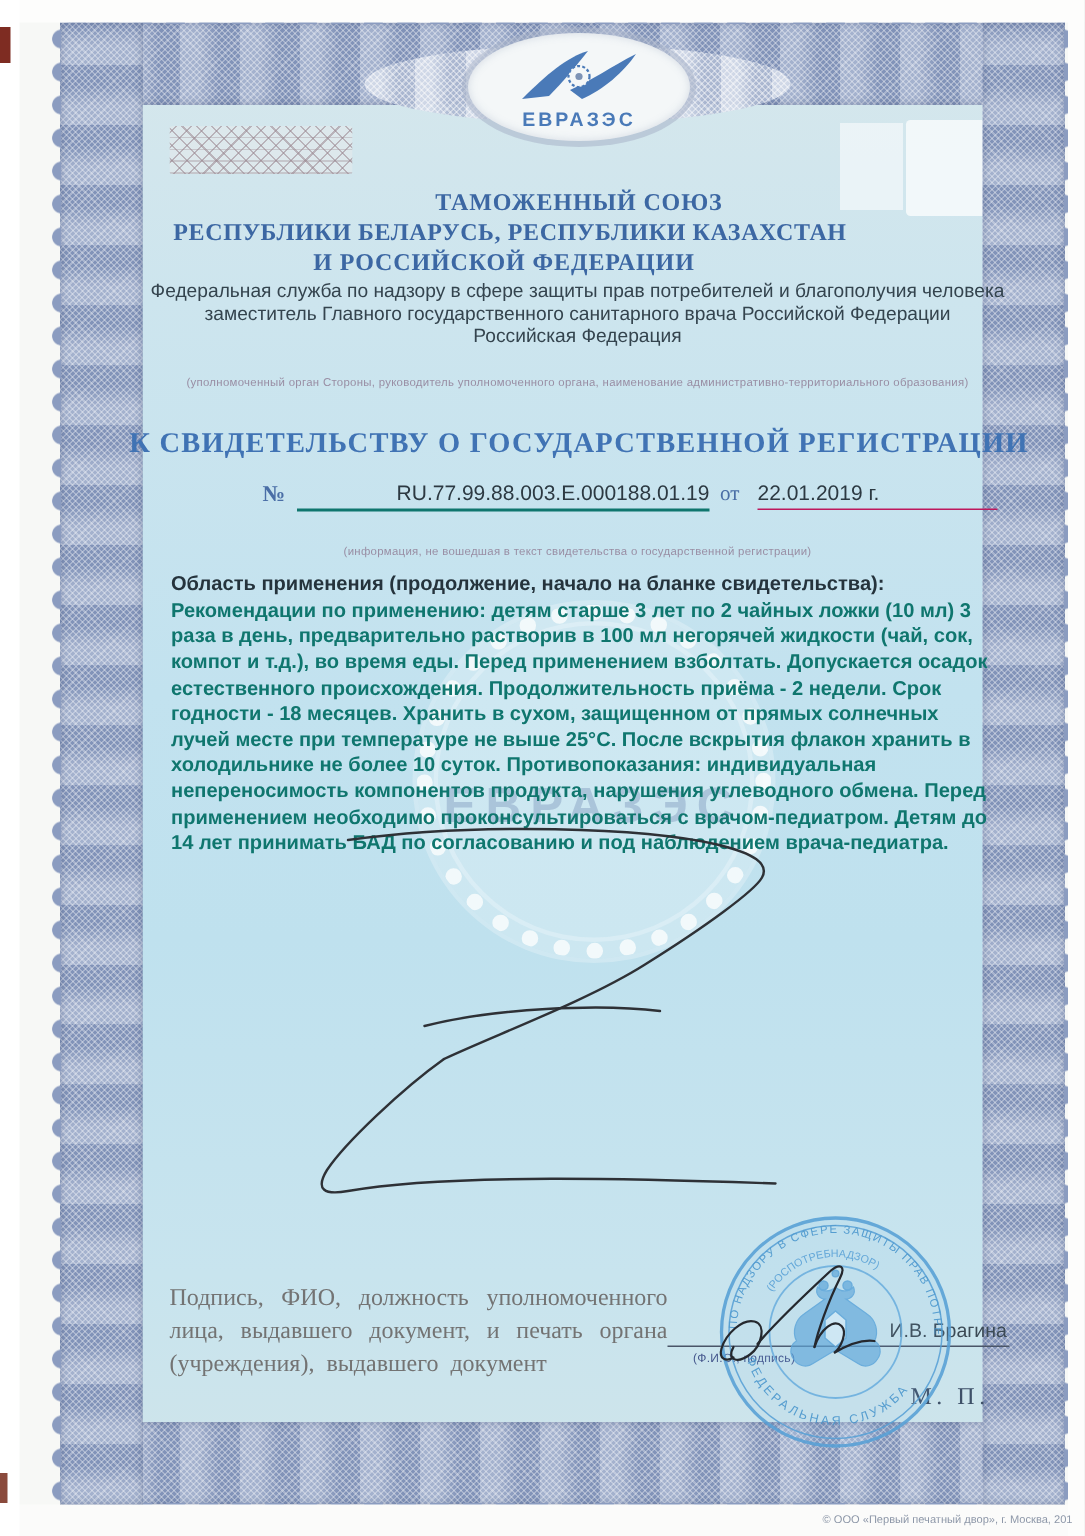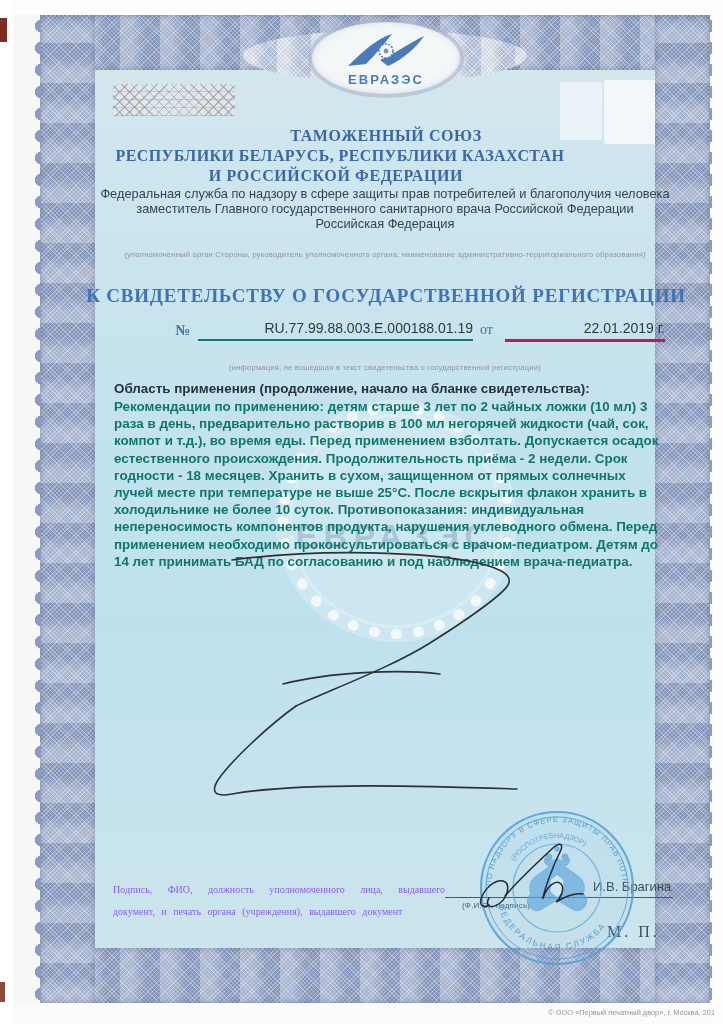--- a/index.html
+++ b/index.html
@@ -78,35 +78,35 @@
   .issuer{left:80px;width:610px;font-size:12.8px;color:#34444e;line-height:15px;}
   .issuer1{top:186px;} .issuer2{top:201px;} .issuer3{top:216px;}
   .tiny-caption{font-size:7.6px;color:#998ea4;letter-spacing:.2px;}
   .issuer-caption{left:110px;top:250px;width:550px;}
   .title1{left:96px;top:261px;width:580px;font-size:21px;letter-spacing:1.5px;color:#4073b4;}
   .title2{left:76px;top:285px;width:620px;font-size:19px;letter-spacing:.8px;color:#4073b4;text-align:center;}
   .reg-row{left:150px;top:320px;width:440px;height:24px;font-size:14px;color:#2c3942;}
   .no-sign{position:absolute;left:25px;top:2px;font-family:"Liberation Serif",serif;color:#4a6ea6;font-size:15px;font-weight:bold;}
   .reg-number{position:absolute;left:48px;top:0;width:275px;text-align:right;border-bottom:2px solid #0f766e;padding-bottom:3px;}
   .ot-label{position:absolute;left:330px;top:2px;font-family:"Liberation Serif",serif;color:#4a6ea6;font-size:14px;}
-  .reg-date{position:absolute;left:355px;top:0;width:160px;text-align:right;border-bottom:3px solid #be185d;padding-bottom:3px;}
+  .reg-date{position:absolute;left:355px;top:0;width:160px;text-align:left;border-bottom:1px solid #be185d;padding-bottom:3px;}
   .reg-caption{left:130px;top:363px;width:510px;}
   .body-heading{left:114px;top:381px;width:545px;font-size:13.4px;font-weight:bold;color:#25333c;}
   .body-text{left:114px;top:398px;width:548px;font-size:13.4px;color:#0f766e;line-height:17.2px;text-align:left;font-weight:bold;}
 
   
   .wm-ring{position:absolute;left:278px;top:403px;width:214px;height:214px;border-radius:50%;z-index:2;
     border:11px dotted rgba(245,250,251,.95);background:rgba(235,245,248,.30);
     box-shadow:0 0 0 3px rgba(255,255,255,.25), inset 0 0 0 3px rgba(255,255,255,.25);}
   .wm-text{left:280px;top:518px;width:230px;z-index:2;font-size:33px;font-weight:bold;letter-spacing:6px;
     color:rgba(142,168,198,.55);font-family:"Liberation Sans",sans-serif;text-align:center;}
 
   
-  .sig-caption{left:113px;top:855px;width:332px;font-family:"Liberation Serif",serif;font-size:10px;
-    color:#8b5cf6;line-height:22px;text-align:justify;word-spacing:4px;margin-top:24px;}
+  .sig-caption{left:113px;top:855px;width:332px;font-family:"Liberation Serif",serif;font-size:16px;
+    color:#737373;line-height:22px;text-align:justify;word-spacing:4px;}
   .sig-line{position:absolute;left:445px;top:897px;width:228px;border-top:1.2px solid #4a5568;z-index:4;}
   .fio-caption{left:462px;top:901px;width:110px;font-size:8px;color:#44568c;z-index:3;}
   .signer-name{left:593px;top:879px;width:90px;font-size:13px;color:#3c4a55;}
   .mp-label{left:607px;top:923px;font-family:Liberation Serif, serif;font-size:16px;letter-spacing:3px;color:#3e5068;}
   .copyright{left:400px;top:1008px;width:315px;font-size:7.4px;color:#8d97a8;text-align:right;z-index:7;}
 
   svg.overlay{position:absolute;left:0;top:0;width:723px;height:1024px;z-index:5;pointer-events:none;}
 </style>
 </head>
 <body>

